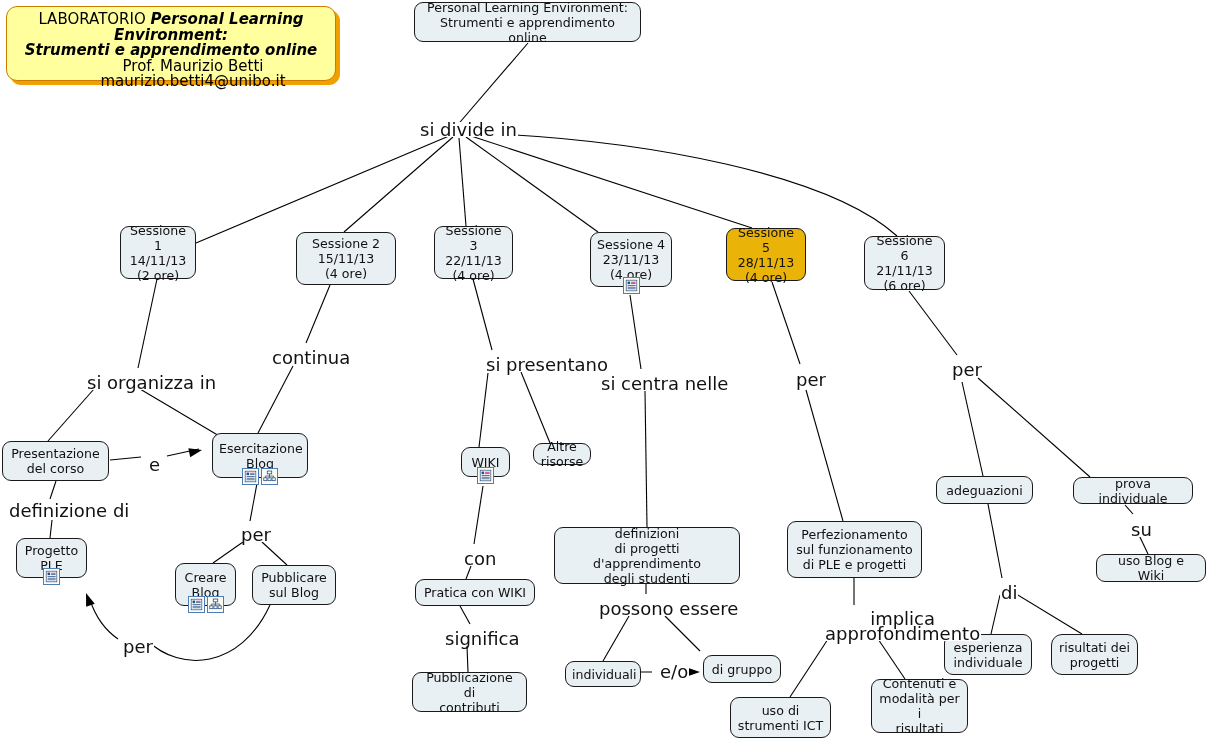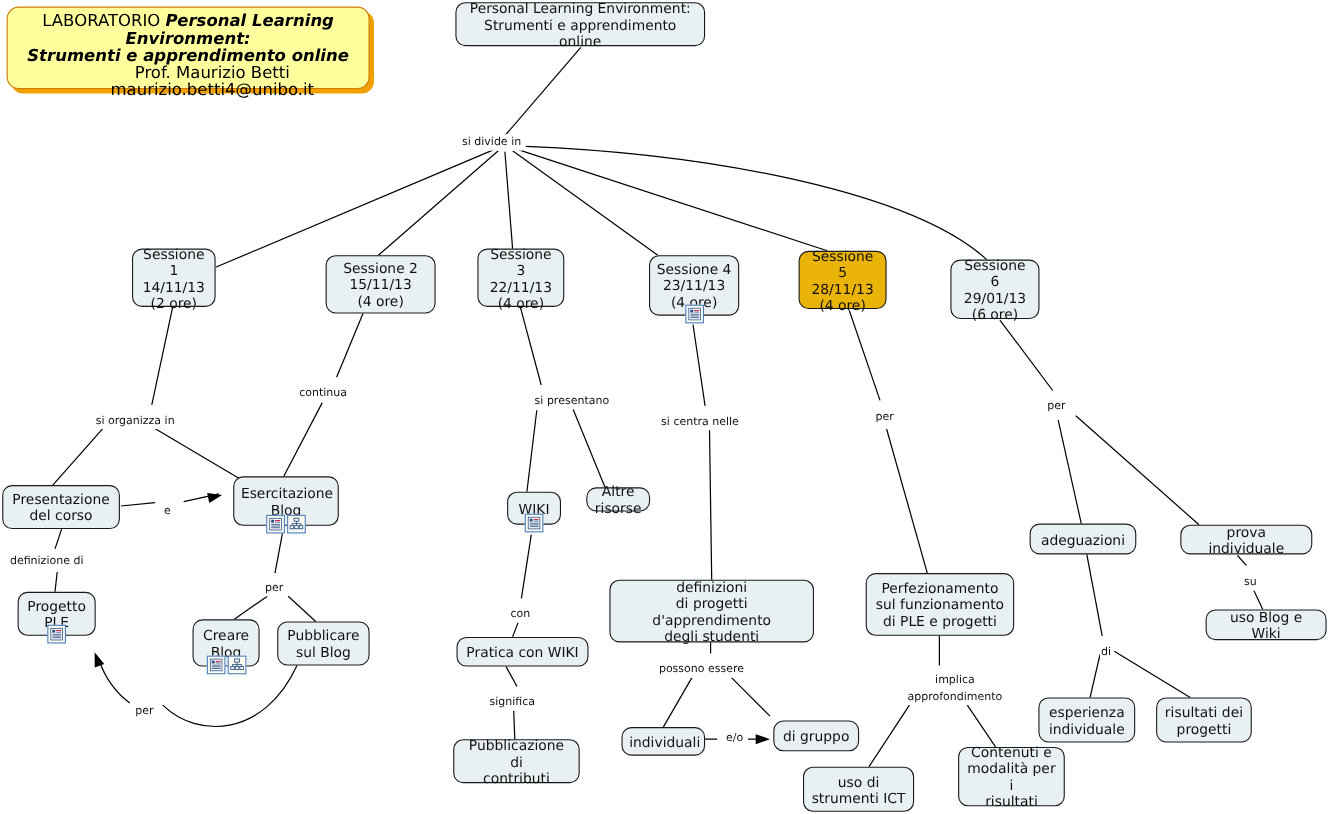--- a/index.html
+++ b/index.html
@@ -20,21 +20,21 @@
     font-size:12.6px;
     line-height:15px;
     color:#111;
     white-space:pre-line;
     padding:2px 6px;
   }
   .node .txt{display:block;width:100%;}
 
   .linklabel{
     position:absolute;
-    font-size:10px;
+    font-size:18px;
     color:#111;
     background:#fff;
     white-space:pre-line;
     text-align:center;
     line-height:15px;
     padding:0 1px;
   }
 
   
   #titlebox{
@@ -159,21 +159,21 @@
           <rect x="8" y="6" width="5.2" height="0.9" fill="#2a4f80"></rect>
           <rect x="4" y="8.2" width="9.2" height="0.9" fill="#2a4f80"></rect>
           <rect x="4" y="10" width="9.2" height="0.9" fill="#2a4f80"></rect>
           <rect x="4" y="11.8" width="9.2" height="0.9" fill="#2a4f80"></rect>
         </svg>
       </div>
       <div class="node" style="left: 726px; top: 228px; width: 80px; height: 53px; background: #eab308; border-color: rgb(26, 26, 26);"><span class="txt">Sessione 5
 28/11/13
 (4 ore)</span></div>
       <div class="node" style="left: 864px; top: 236px; width: 81px; height: 54px; background: rgb(233, 240, 243); border-color: rgb(26, 26, 26);"><span class="txt">Sessione 6
-29/01/13
+21/11/13
 (6 ore)</span></div>
       <div class="node" style="left: 2px; top: 441px; width: 107px; height: 40px; background: rgb(233, 240, 243); border-color: rgb(26, 26, 26);"><span class="txt">Presentazione
 del corso</span></div>
       <div class="node" style="left: 212px; top: 433px; width: 96px; height: 45px; background: rgb(233, 240, 243); border-color: rgb(26, 26, 26);"><span class="txt">Esercitazione
 Blog</span></div>
       <div class="iconbar" style="left: 242px; top: 468px;">
         <svg width="17" height="17" viewBox="0 0 17 17" class="cicon">
           <rect x="1" y="1" width="15" height="15" fill="#fbfbf2"></rect>
           <rect x="2.5" y="2.5" width="12" height="12" fill="#ffffff" stroke="#2a4f80" stroke-width="0.8"></rect>
           <rect x="4" y="4" width="3" height="3" fill="#2a4f80"></rect>
@@ -259,21 +259,21 @@
       <div class="node" style="left: 730px; top: 697px; width: 101px; height: 41px; background: rgb(233, 240, 243); border-color: rgb(26, 26, 26);"><span class="txt">uso di
 strumenti ICT</span></div>
       <div class="node" style="left: 871px; top: 679px; width: 97px; height: 54px; background: rgb(233, 240, 243); border-color: rgb(26, 26, 26);"><span class="txt">Contenuti e
 modalità per i
 risultati</span></div>
       <div class="node" style="left: 936px; top: 476px; width: 97px; height: 28px; background: rgb(233, 240, 243); border-color: rgb(26, 26, 26);"><span class="txt">adeguazioni</span></div>
       <div class="node" style="left: 1073px; top: 477px; width: 120px; height: 27px; background: rgb(233, 240, 243); border-color: rgb(26, 26, 26);"><span class="txt">prova individuale</span></div>
       <div class="node" style="left: 1096px; top: 554px; width: 110px; height: 28px; background: rgb(233, 240, 243); border-color: rgb(26, 26, 26);"><span class="txt">uso Blog e Wiki</span></div>
       <div class="node" style="left: 944px; top: 634px; width: 88px; height: 41px; background: rgb(233, 240, 243); border-color: rgb(26, 26, 26);"><span class="txt">esperienza
 individuale</span></div>
-      <div class="node" style="left: 1051px; top: 634px; width: 87px; height: 41px; background: rgb(233, 240, 243); border-color: rgb(26, 26, 26);"><span class="txt">risultati dei
+      <div class="node" style="left: 1051px; top: 634px; width: 87px; height: 41px; background: rgb(233, 240, 243); border-color: rgb(26, 26, 26); border-radius: 11px;"><span class="txt">risultati dei
 progetti</span></div>
     </div>
   <div id="labelLayer">
       <div class="linklabel" style="left: 419px; top: 122px;">si divide in</div>
       <div class="linklabel" style="left: 86px; top: 375px;">si organizza in</div>
       <div class="linklabel" style="left: 271px; top: 350px;">continua</div>
       <div class="linklabel" style="left: 148px; top: 457px;">e</div>
       <div class="linklabel" style="left: 8px; top: 503px;">definizione di</div>
       <div class="linklabel" style="left: 240px; top: 527px;">per</div>
       <div class="linklabel" style="left: 122px; top: 639px;">per</div>

